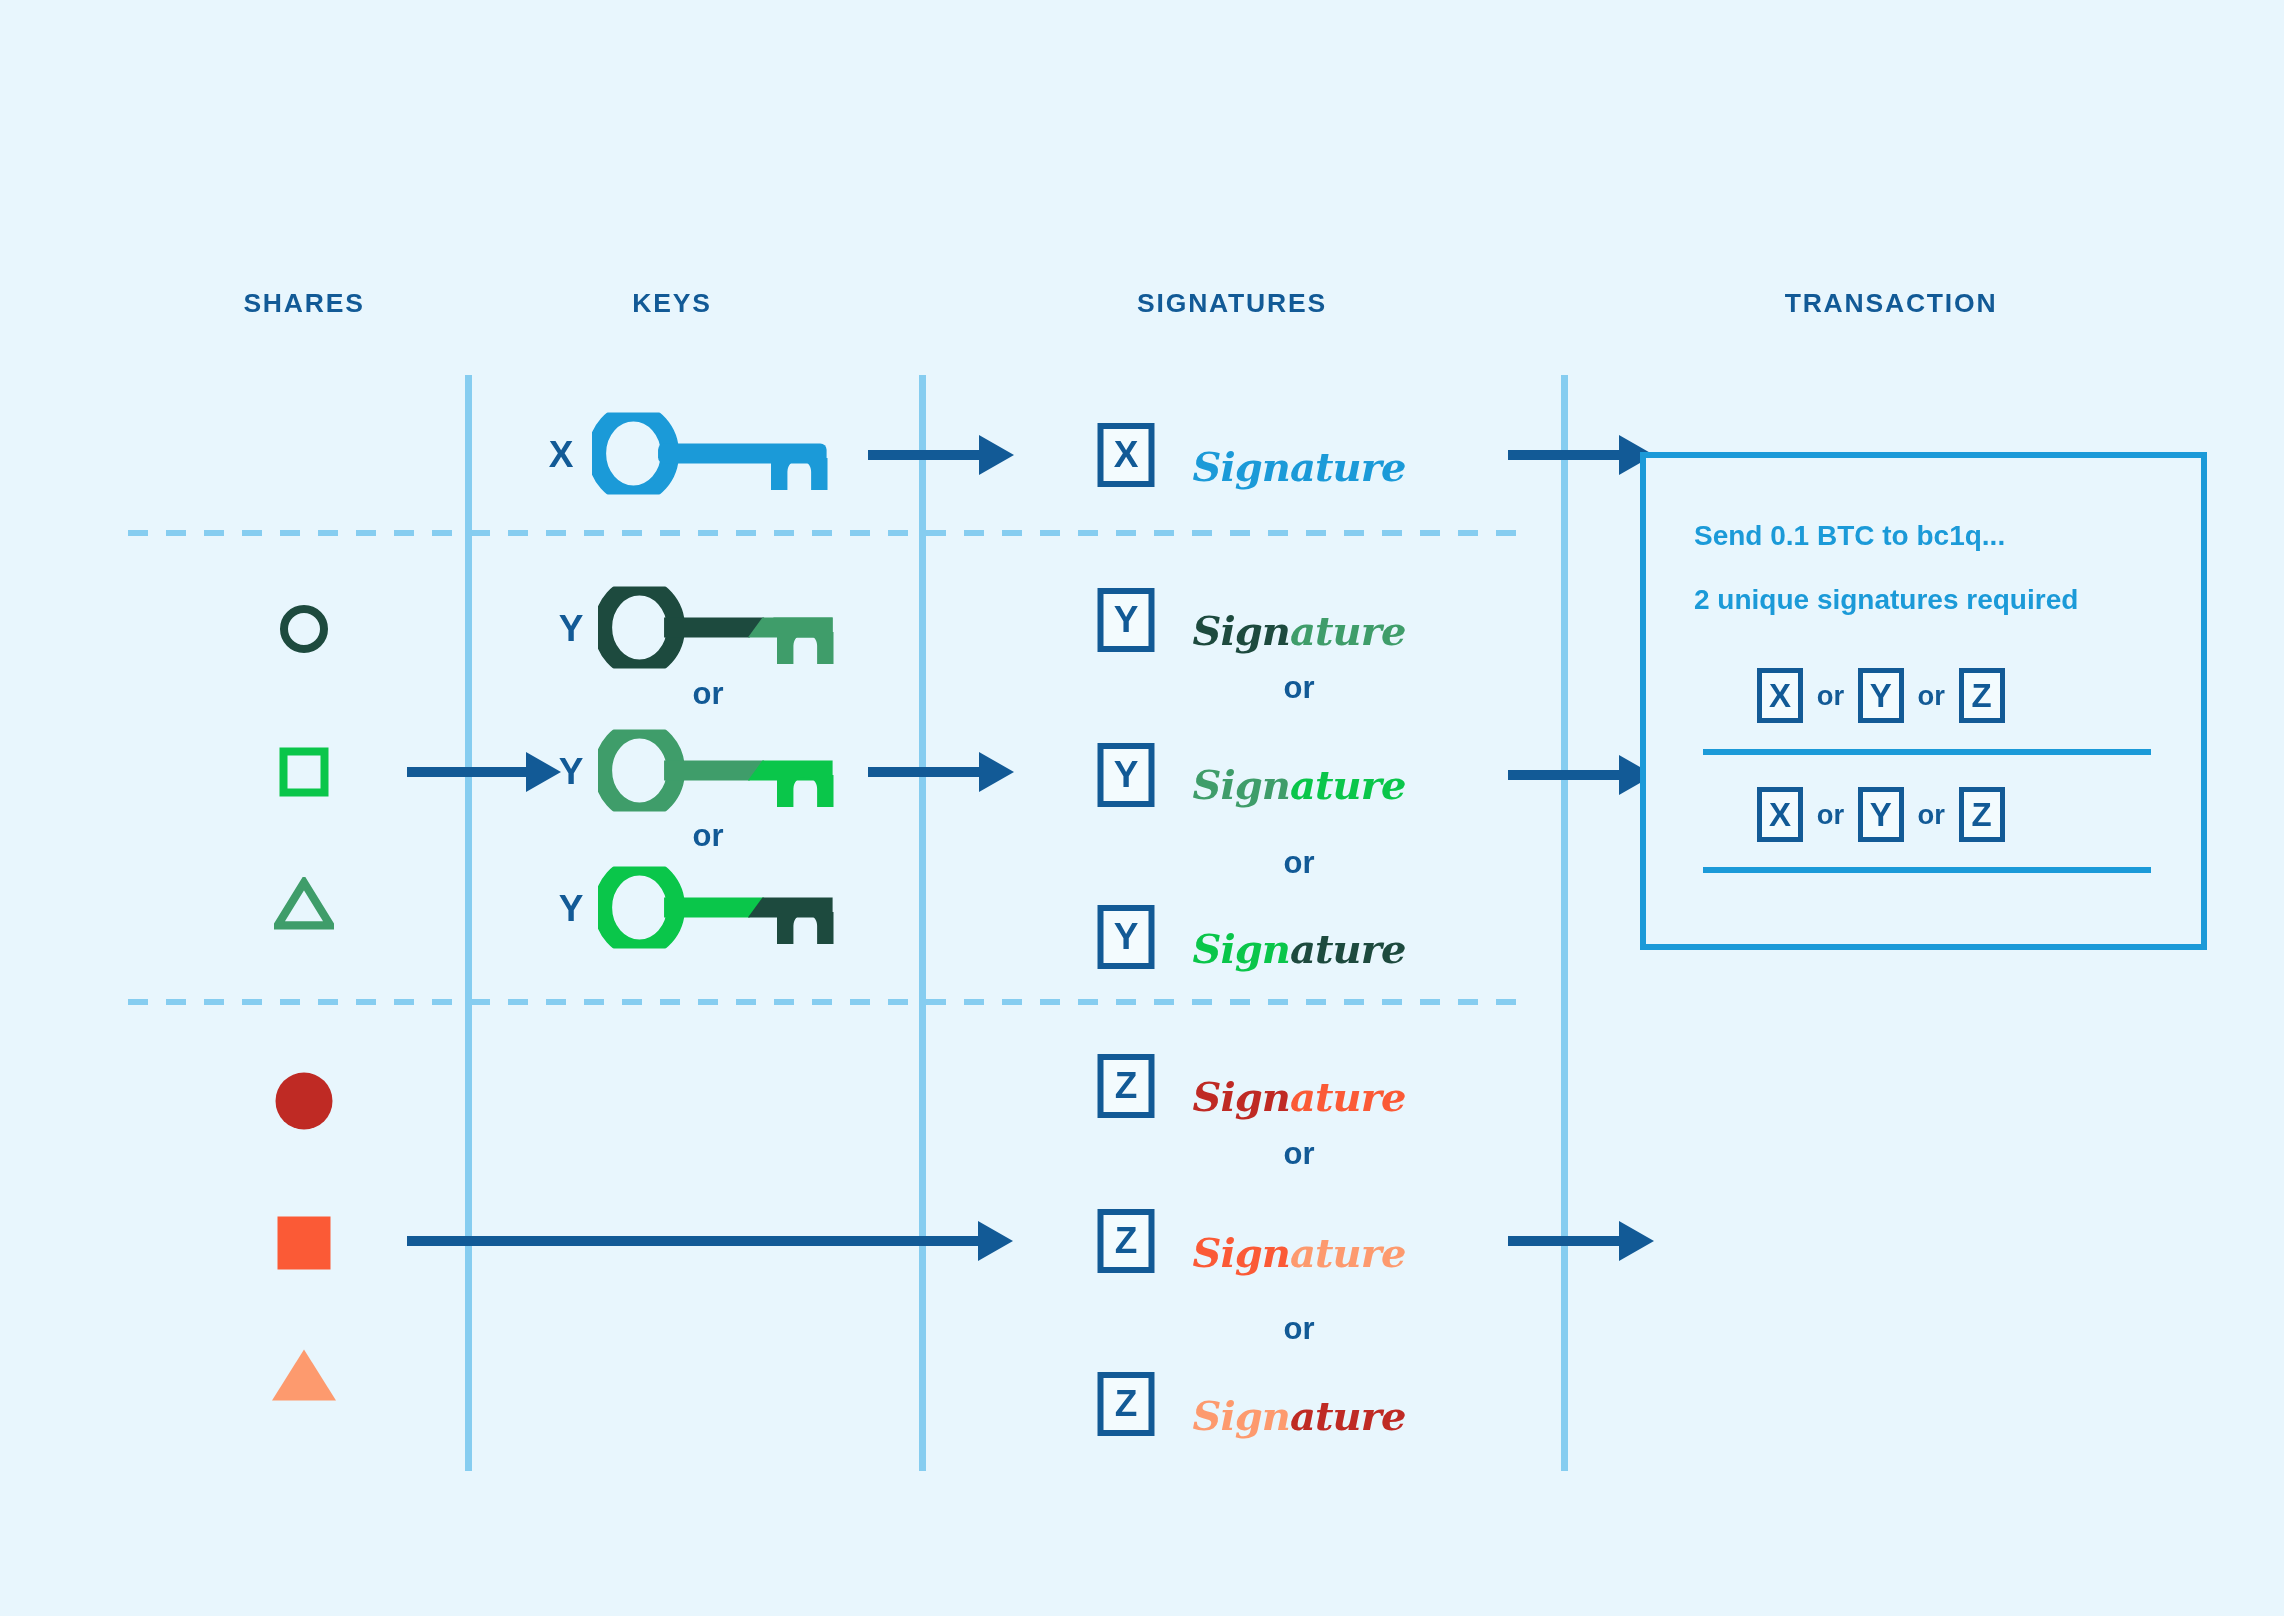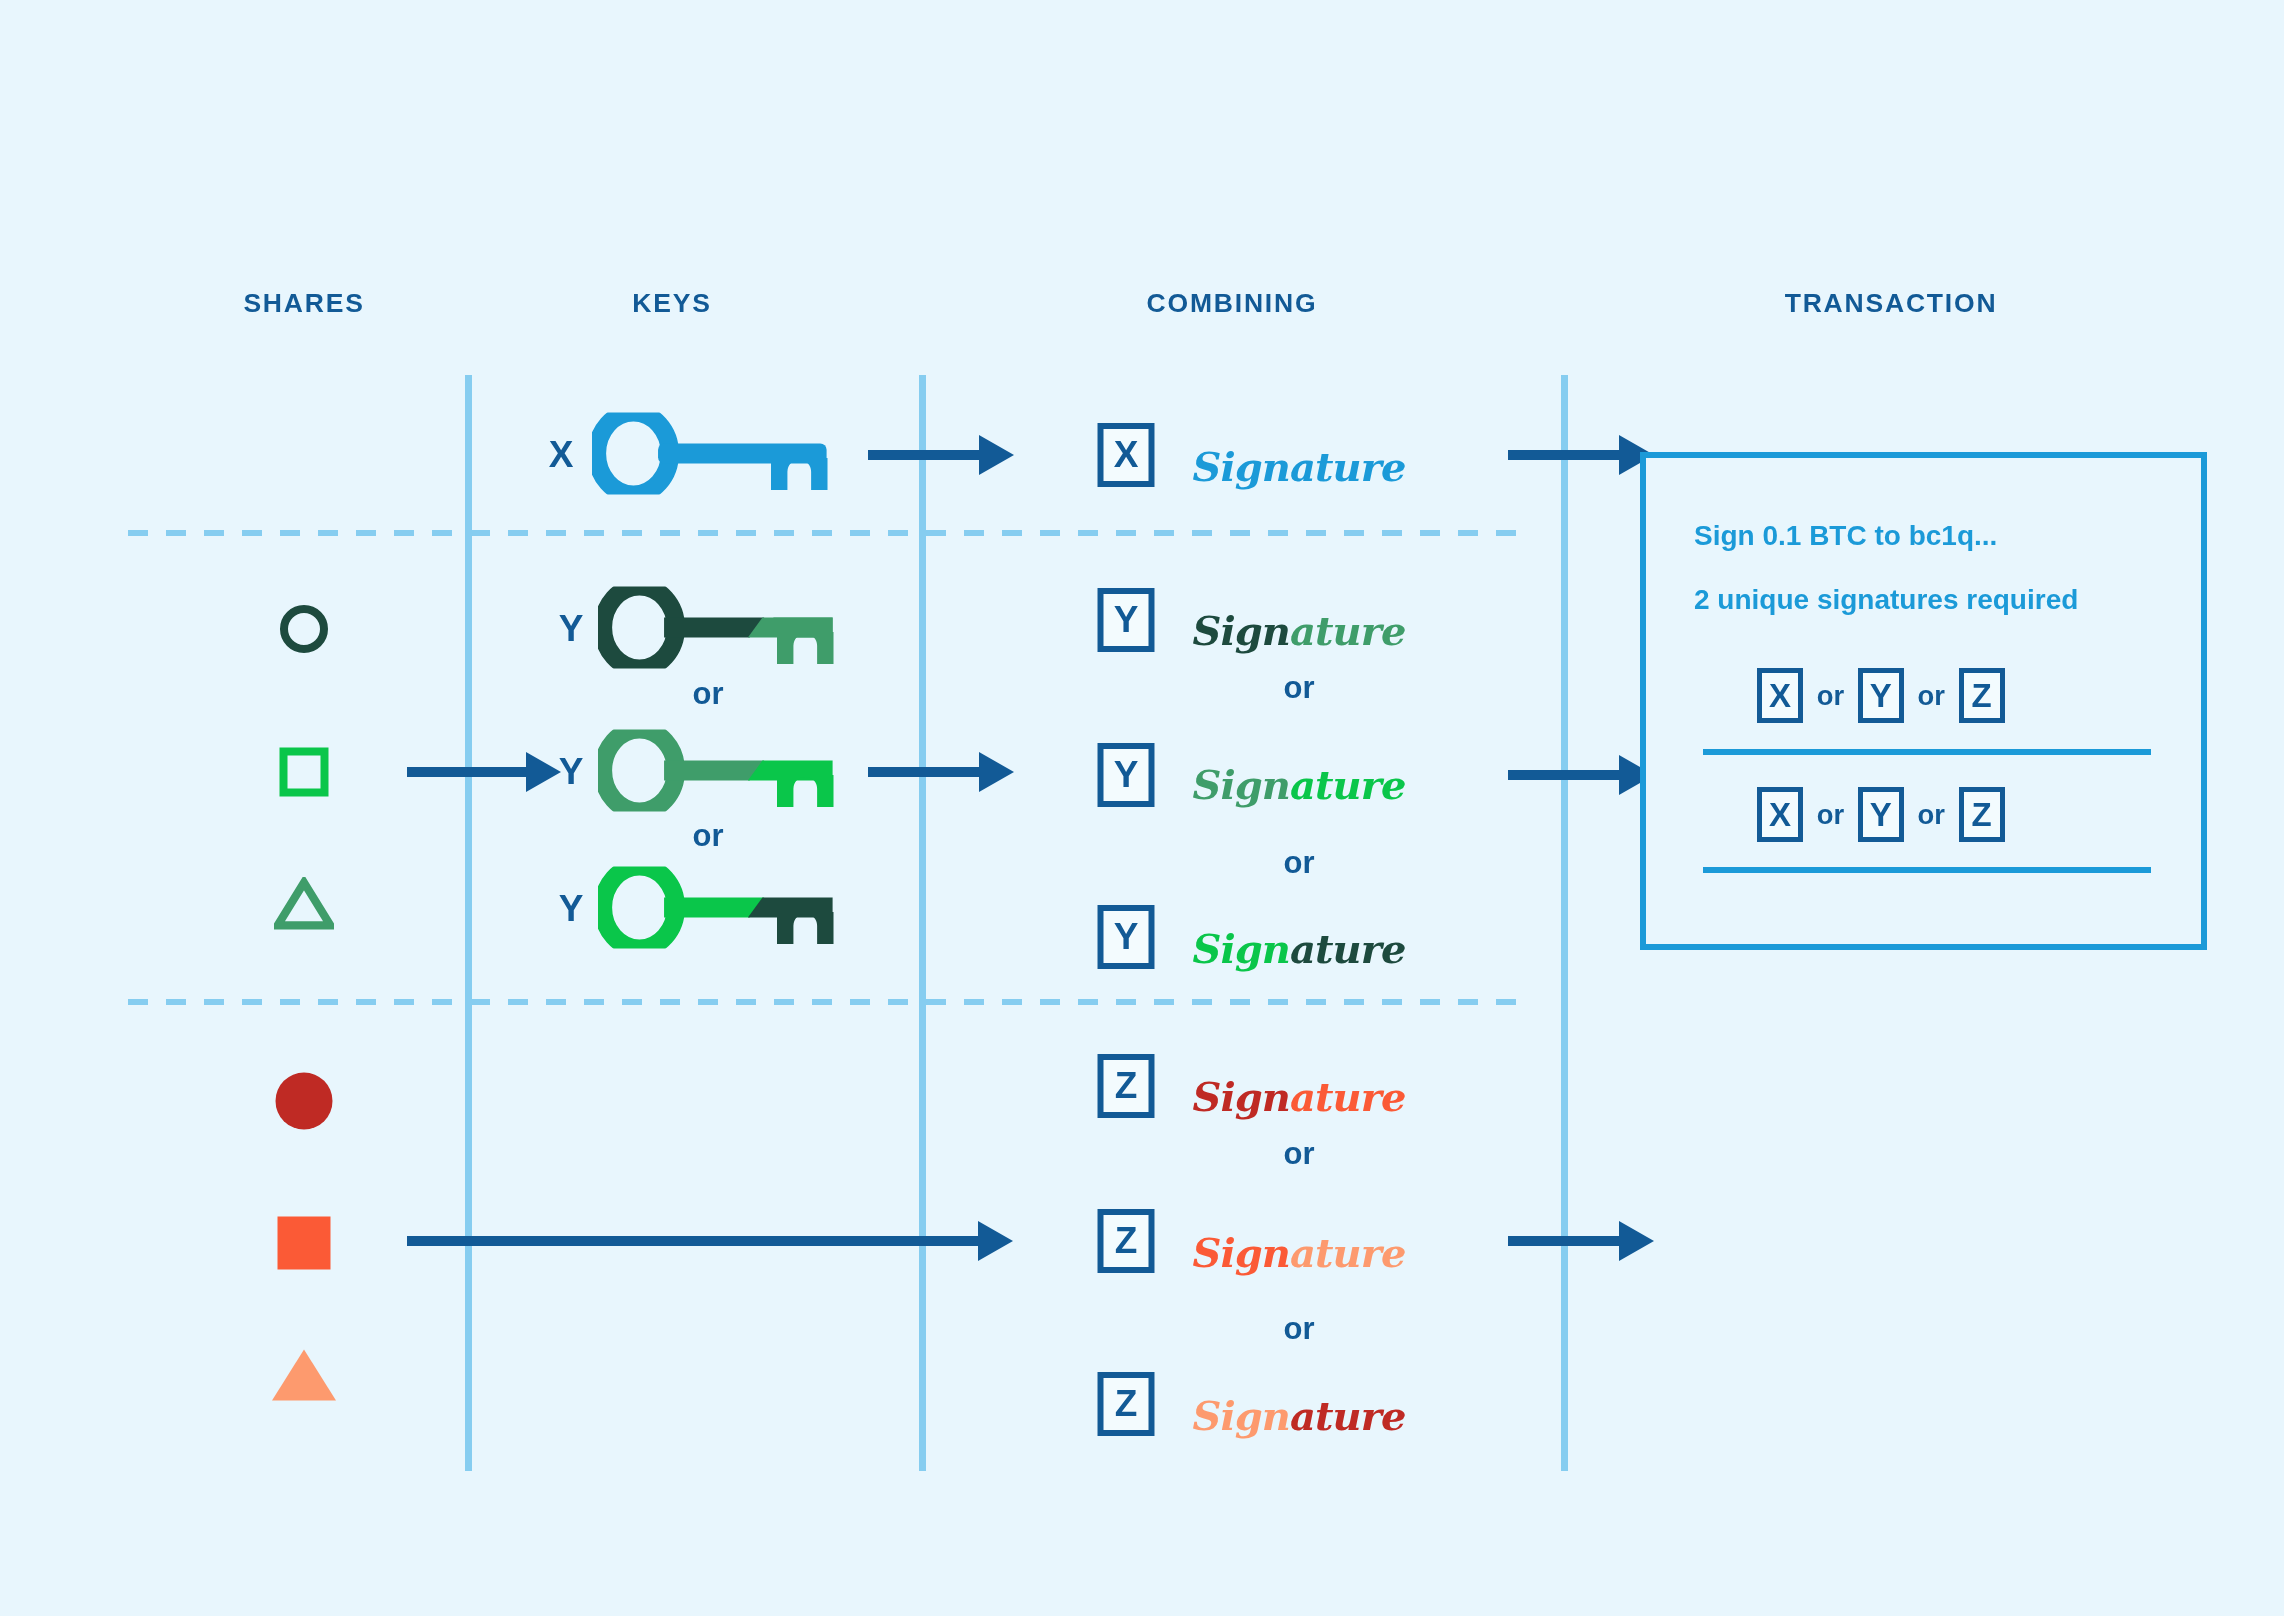--- a/index.html
+++ b/index.html
@@ -124,21 +124,21 @@
   .txunder{position:absolute;height:6.4px;background:#1b9ad8;}
 </style>
 </head>
 <body>
 
 <div class="stage">
 
 
   <div class="col-head" style="left:304px">SHARES</div>
   <div class="col-head" style="left:672px">KEYS</div>
-  <div class="col-head" style="left:1232px">COMBINING</div>
+  <div class="col-head" style="left:1232px">SIGNATURES</div>
   <div class="col-head" style="left:1891px">TRANSACTION</div>
 
   <div class="vline" style="left:465px"></div>
   <div class="vline" style="left:919px"></div>
   <div class="vline" style="left:1561px"></div>
 
   <div class="hdash" style="top:530px"></div>
   <div class="hdash" style="top:999px"></div>
 
   <div class="keylabel" style="left:561px;top:455px">X</div>
@@ -265,21 +265,21 @@
   <div class="sigword" style="left:1299px;top:1415px">
     <span style="color:#fd9a6e">Sign</span><span style="color:#bf2a24">ature</span>
   </div>
 
   <div class="arrow" style="left:1508px;top:1241px;width:146px">
     <div class="shaft" style="width:111px"></div>
       <div class="head" style="left:111px"></div>
   </div>
 
   <div class="txbox" style="left:1640px;top:452px;width:567px;height:498px">
-    <div class="txline" style="left:48px;top:62px">Sign 0.1 BTC to bc1q...</div>
+    <div class="txline" style="left:48px;top:62px">Send 0.1 BTC to bc1q...</div>
     <div class="txline" style="left:48px;top:126px">2 unique signatures required</div>
 
     <div class="txrow" style="left:111px;top:210px">
       <div class="txsq">X</div>
       <div class="txor">or</div>
       <div class="txsq">Y</div>
       <div class="txor">or</div>
       <div class="txsq">Z</div>
     </div>
     <div class="txunder" style="left:57px;top:291px;width:448px"></div>

